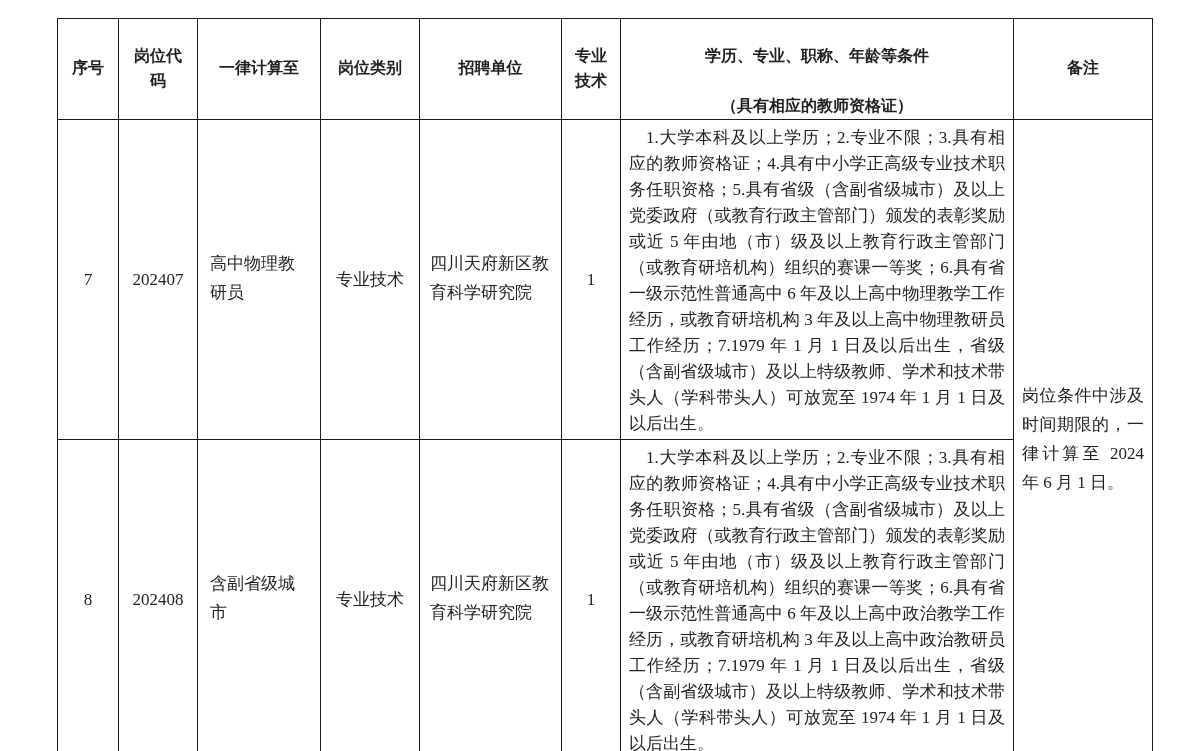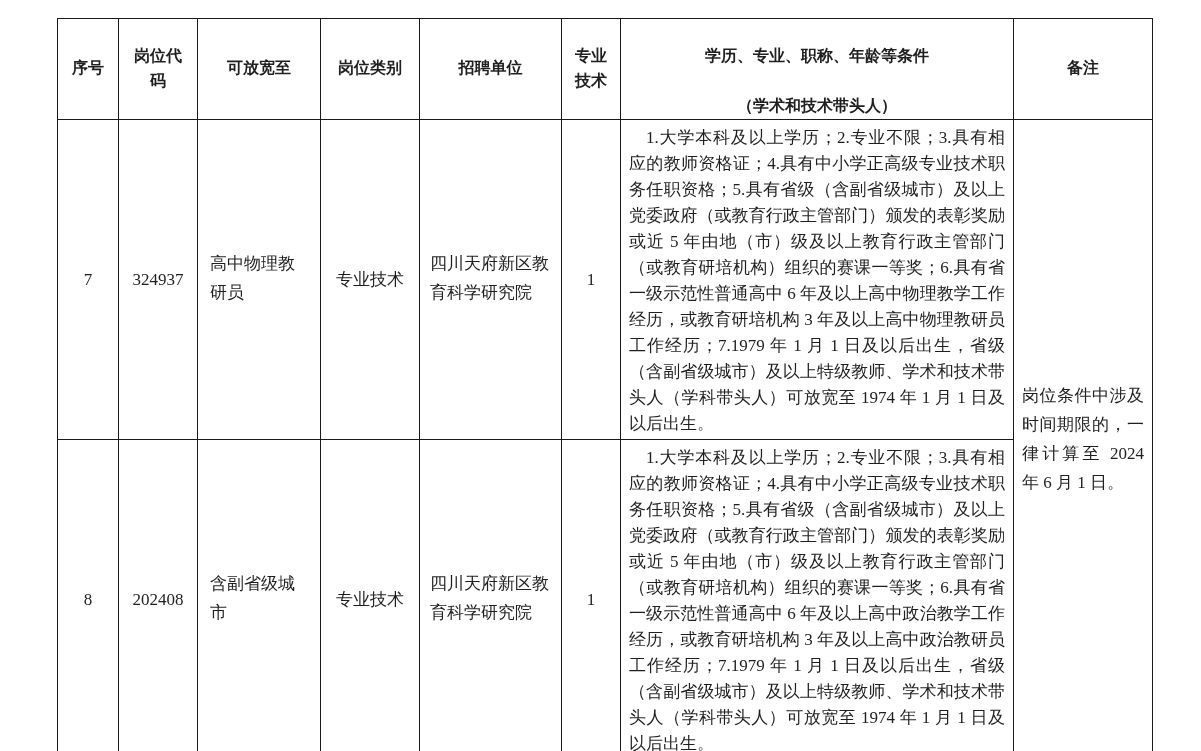--- a/index.html
+++ b/index.html
@@ -102,35 +102,35 @@
       <col style="width:99px">
       <col style="width:142px">
       <col style="width:59px">
       <col style="width:393px">
       <col style="width:139px">
     </colgroup>
     <thead>
       <tr class="header-row">
         <th>序号</th>
         <th>岗位代码</th>
-        <th>可放宽至</th>
+        <th>一律计算至</th>
         <th>岗位类别</th>
         <th>招聘单位</th>
         <th>专业技术</th>
         <th>
           <span class="cond-header-line">学历、专业、职称、年龄等条件</span>
-          <span class="cond-header-line">（学术和技术带头人）</span>
+          <span class="cond-header-line">（具有相应的教师资格证）</span>
         </th>
         <th>备注</th>
       </tr>
     </thead>
     <tbody>
       <tr class="data-row-1">
         <td class="center-cell">7</td>
-        <td class="center-cell">324937</td>
+        <td class="center-cell">202407</td>
         <td class="name-cell">高中物理教研员</td>
         <td class="center-cell">专业技术</td>
         <td class="unit-cell">四川天府新区教育科学研究院</td>
         <td class="center-cell">1</td>
         <td class="cond-cell">
           <p>1.大学本科及以上学历；2.专业不限；3.具有相应的教师资格证；4.具有中小学正高级专业技术职务任职资格；5.具有省级（含副省级城市）及以上党委政府（或教育行政主管部门）颁发的表彰奖励或近 5 年由地（市）级及以上教育行政主管部门（或教育研培机构）组织的赛课一等奖；6.具有省一级示范性普通高中 6 年及以上高中物理教学工作经历，或教育研培机构 3 年及以上高中物理教研员工作经历；7.1979 年 1 月 1 日及以后出生，省级（含副省级城市）及以上特级教师、学术和技术带头人（学科带头人）可放宽至 1974 年 1 月 1 日及以后出生。</p>
         </td>
         <td class="remark-cell" rowspan="2">岗位条件中涉及时间期限的，一律计算至 2024 年 6 月 1 日。</td>
       </tr>
       <tr class="data-row-2">

